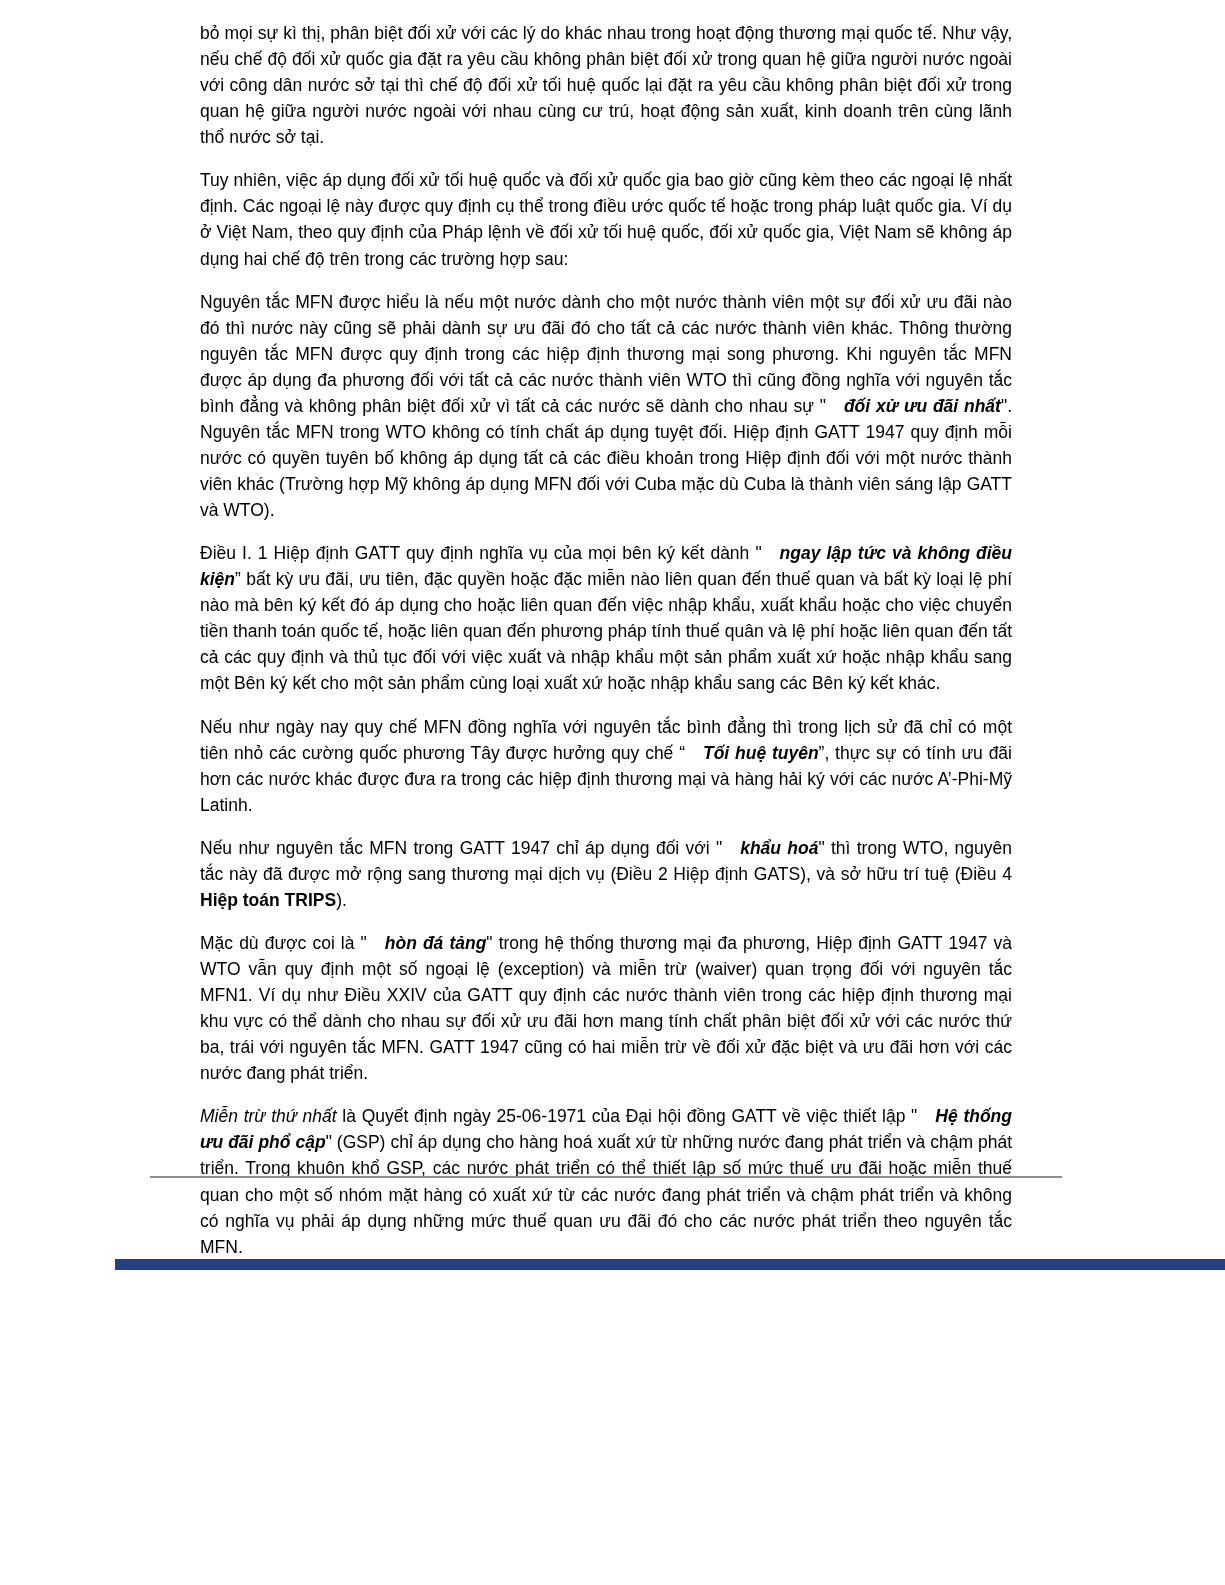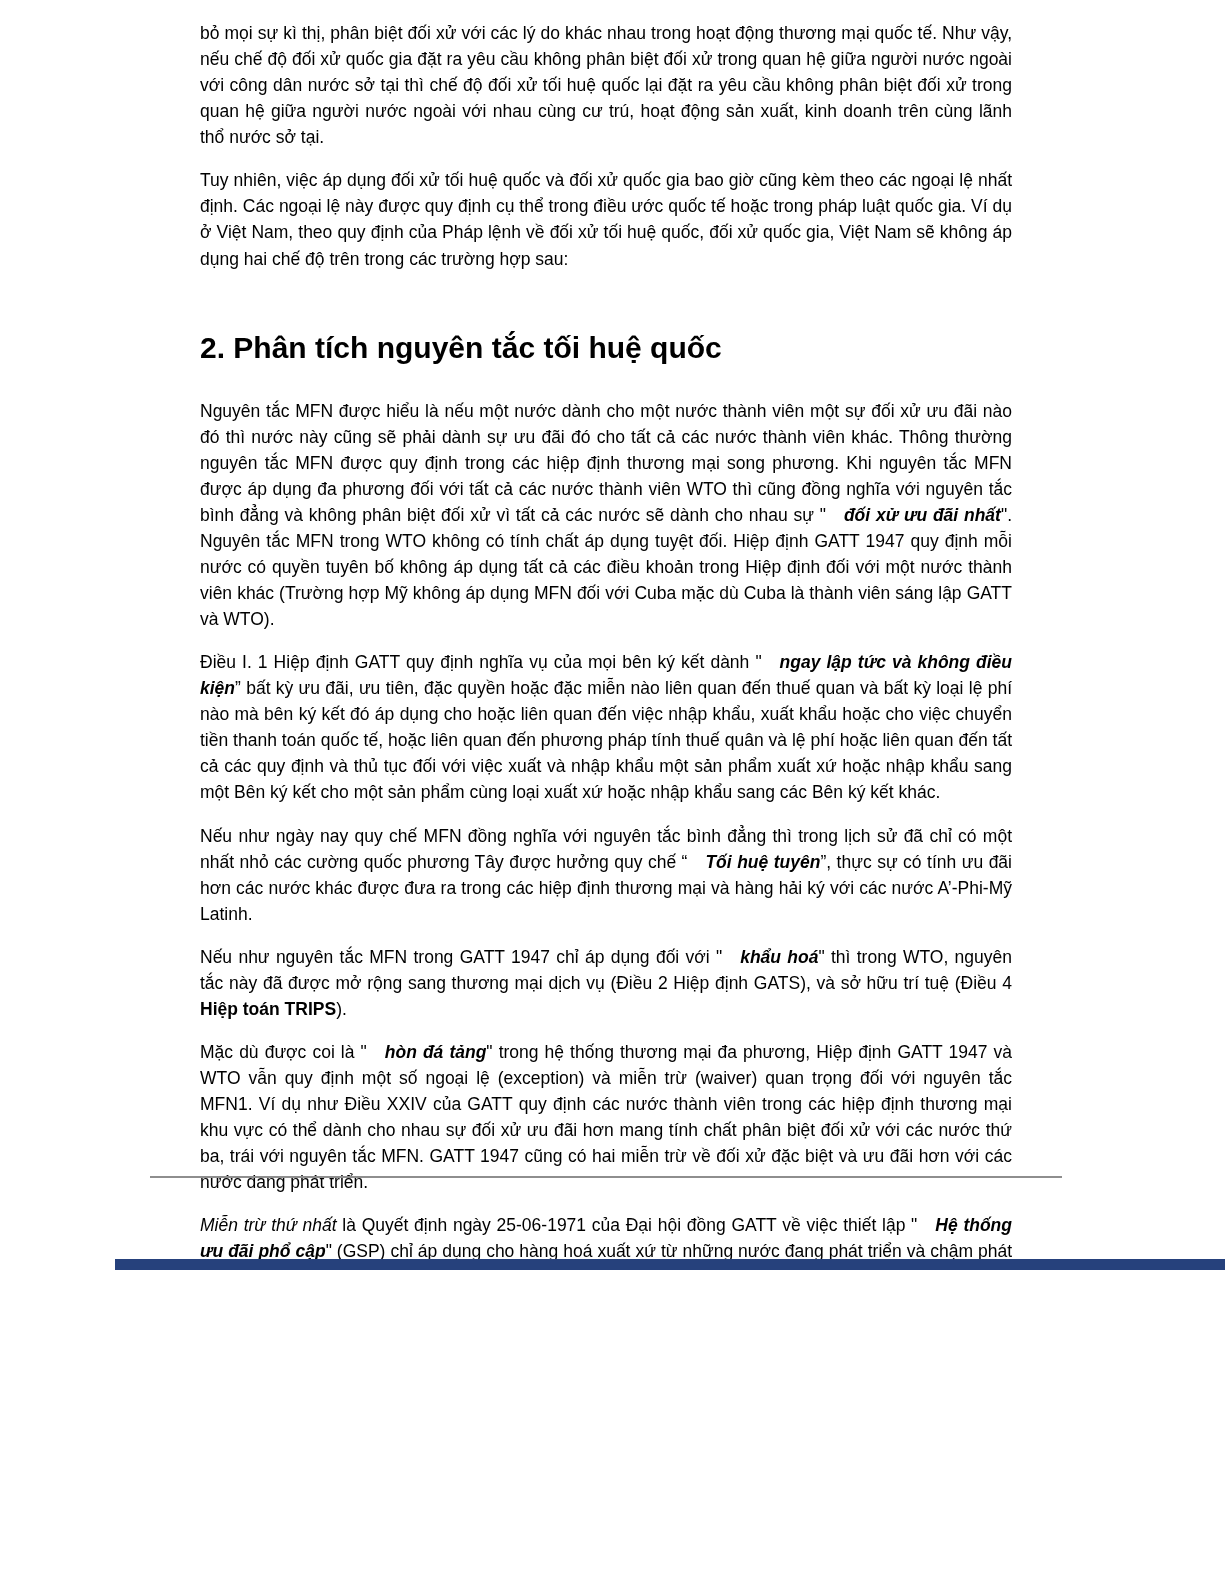--- a/index.html
+++ b/index.html
@@ -65,28 +65,27 @@
 <body>
 
 <div class="page">
   <div class="content">
 
     <p>bỏ mọi sự kì thị, phân biệt đối xử với các lý do khác nhau trong hoạt động thương mại quốc tế. Như vậy, nếu chế độ đối xử quốc gia đặt ra yêu cầu không phân biệt đối xử trong quan hệ giữa người nước ngoài với công dân nước sở tại thì chế độ đối xử tối huệ quốc lại đặt ra yêu cầu không phân biệt đối xử trong quan hệ giữa người nước ngoài với nhau cùng cư trú, hoạt động sản xuất, kinh doanh trên cùng lãnh thổ nước sở tại.</p>
 
     <p>Tuy nhiên, việc áp dụng đối xử tối huệ quốc và đối xử quốc gia bao giờ cũng kèm theo các ngoại lệ nhất định. Các ngoại lệ này được quy định cụ thể trong điều ước quốc tế hoặc trong pháp luật quốc gia. Ví dụ ở Việt Nam, theo quy định của Pháp lệnh về đối xử tối huệ quốc, đối xử quốc gia, Việt Nam sẽ không áp dụng hai chế độ trên trong các trường hợp sau:</p>
 
 
-    <h2 class="section-heading">2. Phân tích nguyên tắc tối huệ quốc</h2>
 
     <p><span>Nguyên tắc MFN được hiểu là nếu một nước dành cho một nước thành viên một sự đối xử ưu đãi nào đó thì nước này cũng sẽ phải dành sự ưu đãi đó cho tất cả các nước thành viên khác. Thông thường nguyên tắc MFN được quy định trong các hiệp định thương mại song phương. Khi nguyên tắc MFN được áp dụng đa phương đối với tất cả các nước thành viên WTO thì cũng đồng nghĩa với nguyên tắc bình đẳng và không phân biệt đối xử vì tất cả các nước sẽ dành cho nhau sự "</span><span class="bi">đối xử ưu đãi nhất</span><span>". Nguyên tắc MFN trong WTO không có tính chất áp dụng tuyệt đối. Hiệp định GATT 1947 quy định mỗi nước có quyền tuyên bố không áp dụng tất cả các điều khoản trong Hiệp định đối với một nước thành viên khác (Trường hợp Mỹ không áp dụng MFN đối với Cuba mặc dù Cuba là thành viên sáng lập GATT và WTO).</span></p>
 
 
     <p><span>Điều I. 1 Hiệp định GATT quy định nghĩa vụ của mọi bên ký kết dành "</span><span class="bi">ngay lập tức và không điều kiện</span><span>” bất kỳ ưu đãi, ưu tiên, đặc quyền hoặc đặc miễn nào liên quan đến thuế quan và bất kỳ loại lệ phí nào mà bên ký kết đó áp dụng cho hoặc liên quan đến việc nhập khẩu, xuất khẩu hoặc cho việc chuyển tiền thanh toán quốc tế, hoặc liên quan đến phương pháp tính thuế quân và lệ phí hoặc liên quan đến tất cả các quy định và thủ tục đối với việc xuất và nhập khẩu một sản phẩm xuất xứ hoặc nhập khẩu sang một Bên ký kết cho một sản phẩm cùng loại xuất xứ hoặc nhập khẩu sang các Bên ký kết khác.</span></p>
 
-    <p><span>Nếu như ngày nay quy chế MFN đồng nghĩa với nguyên tắc bình đẳng thì trong lịch sử đã chỉ có một nhất nhỏ các cường quốc phương Tây được hưởng quy chế “</span><span class="bi">Tối huệ tuyên</span><span>”, thực sự có tính ưu đãi hơn các nước khác được đưa ra trong các hiệp định thương mại và hàng hải ký với các nước A’-Phi-Mỹ Latinh.</span></p>
+    <p><span>Nếu như ngày nay quy chế MFN đồng nghĩa với nguyên tắc bình đẳng thì trong lịch sử đã chỉ có một tiên nhỏ các cường quốc phương Tây được hưởng quy chế “</span><span class="bi">Tối huệ tuyên</span><span>”, thực sự có tính ưu đãi hơn các nước khác được đưa ra trong các hiệp định thương mại và hàng hải ký với các nước A’-Phi-Mỹ Latinh.</span></p>
 
     <p><span>Nếu như nguyên tắc MFN trong GATT 1947 chỉ áp dụng đối với "</span><span class="bi">khẩu hoá</span><span>" thì trong WTO, nguyên tắc này đã được mở rộng sang thương mại dịch vụ (Điều 2 Hiệp định GATS), và sở hữu trí tuệ (Điều 4 </span><span class="b">Hiệp toán TRIPS</span><span>).</span></p>
 
     <p><span>Mặc dù được coi là "</span><span class="bi">hòn đá tảng</span><span>" trong hệ thống thương mại đa phương, Hiệp định GATT 1947 và WTO vẫn quy định một số ngoại lệ (exception) và miễn trừ (waiver) quan trọng đối với nguyên tắc MFN1. Ví dụ như Điều XXIV của GATT quy định các nước thành viên trong các hiệp định thương mại khu vực có thể dành cho nhau sự đối xử ưu đãi hơn mang tính chất phân biệt đối xử với các nước thứ ba, trái với nguyên tắc MFN. GATT 1947 cũng có hai miễn trừ về đối xử đặc biệt và ưu đãi hơn với các nước đang phát triển.</span></p>
 
     <p><span class="i">Miễn trừ thứ nhất</span><span> là Quyết định ngày 25-06-1971 của Đại hội đồng GATT về việc thiết lập "</span><span class="bi">Hệ thống ưu đãi phổ cập</span><span>" (GSP) chỉ áp dụng cho hàng hoá xuất xứ từ những nước đang phát triển và chậm phát triển. Trong khuôn khổ GSP, các nước phát triển có thể thiết lập số mức thuế ưu đãi hoặc miễn thuế quan cho một số nhóm mặt hàng có xuất xứ từ các nước đang phát triển và chậm phát triển và không có nghĩa vụ phải áp dụng những mức thuế quan ưu đãi đó cho các nước phát triển theo nguyên tắc MFN.</span></p>
 
   </div>
 
   <div class="rule"></div>

